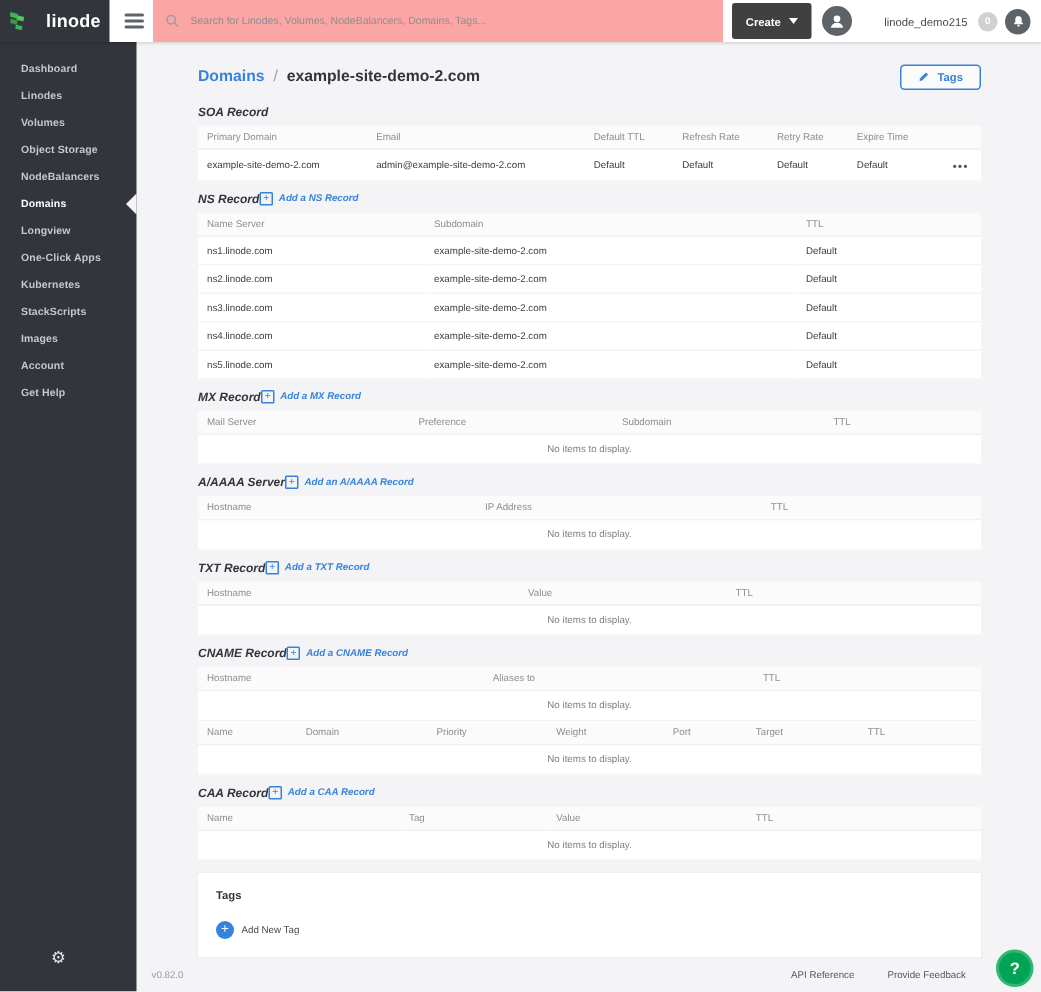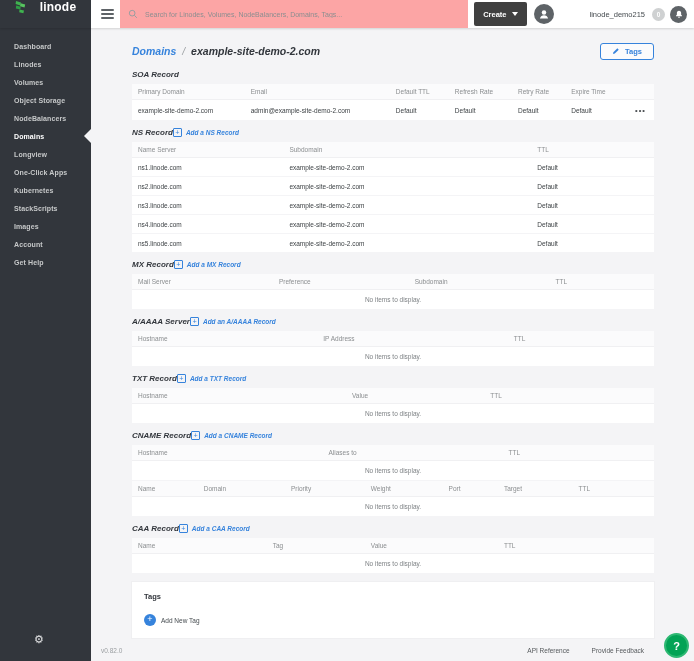--- a/index.html
+++ b/index.html
@@ -2,40 +2,40 @@
 <html><head>
 <meta charset="utf-8">
 <style>
   html,body{margin:0;padding:0;width:694px;height:661px;overflow:hidden;
     font-family:"Liberation Sans",sans-serif;background:#f4f4f6;}
   .app{position:relative;width:694px;height:661px;}
 
   
   .topbar{position:absolute;top:0;left:0;right:0;height:28px;background:#fff;
     display:flex;align-items:center;z-index:5;box-shadow:0 1px 2px rgba(0,0,0,.14);}
-  .logo{width:91px;height:28px;background:#32363c;display:flex;
+  .logo{width:73px;height:28px;background:#32363c;display:flex;align-items:center;
     justify-content:center;gap:14px;cursor:pointer;flex:none;}
   .logo-text{color:#fff;font-size:12px;font-weight:700;letter-spacing:.2px;}
   .hamburger{flex:none;width:26px;height:28px;background:none;border:none;display:flex;
     flex-direction:column;justify-content:center;align-items:center;gap:2px;cursor:pointer;padding:0;margin-left:3px;}
   .hamburger i{display:block;width:13px;height:2px;background:#5e6367;border-radius:1px;}
   .search{flex:1;height:28px;background:#fca5a5;display:flex;align-items:center;gap:5px;
     padding:0 8px;margin-right:6px;}
   .search svg{flex:none;}
   .search input{flex:1;border:none;background:transparent;outline:none;font-size:7px;
     color:#454b4f;font-family:"Liberation Sans",sans-serif;}
   .search input::placeholder{color:#8b8e90;}
   .create-btn{flex:none;height:24px;padding:0 9px;background:#404040;color:#fff;border:none;
     border-radius:2px;font-size:7.5px;font-weight:700;display:flex;align-items:center;gap:5px;
     cursor:pointer;font-family:"Liberation Sans",sans-serif;}
   .create-caret{width:0;height:0;border-left:3px solid transparent;border-right:3px solid transparent;
     border-top:4px solid #fff;}
   .avatar{flex:none;width:20px;height:20px;border-radius:50%;background:#5e6367;margin-left:7px;
     display:flex;align-items:center;justify-content:center;cursor:pointer;}
-  .username{flex:none;font-size:7.5px;color:#454b4f;margin-left:16px;cursor:pointer;padding-left:20px;}
+  .username{flex:none;font-size:7.5px;color:#454b4f;margin-left:2px;cursor:pointer;padding-left:20px;}
   .badge{flex:none;width:13px;height:13px;border-radius:50%;background:#cfd1d2;color:#fff;
     font-size:6.5px;font-weight:700;display:flex;align-items:center;justify-content:center;
     margin-left:7px;cursor:pointer;}
   .bell{flex:none;width:17px;height:17px;border-radius:50%;background:#5e6367;margin:0 7px 0 5px;
     display:flex;align-items:center;justify-content:center;cursor:pointer;}
 
   
   .sidebar{position:absolute;top:28px;left:0;bottom:0;width:91px;background:#32363c;z-index:4;}
   #sidebar-nav{padding-top:9px;}
   .nav-item{position:relative;height:18px;display:flex;align-items:center;padding-left:14px;
@@ -44,21 +44,21 @@
   .nav-item.active span{color:#fff;}
   .nav-item.active::after{content:"";position:absolute;right:0;top:50%;transform:translateY(-50%);
     width:0;height:0;border-top:7px solid transparent;border-bottom:7px solid transparent;
     border-right:7px solid #f4f4f6;}
   .gear{position:absolute;left:34px;bottom:16px;color:#e2e3e4;font-size:11px;cursor:pointer;line-height:1;}
 
   
   .content{position:absolute;top:28px;left:91px;right:0;bottom:0;background:#f4f4f6;}
   .inner{margin:0 40px 0 41px;}
   .page-head{display:flex;justify-content:space-between;align-items:center;margin-top:13px;height:20px;}
-  .breadcrumb{font-size:10.5px;font-weight:700;font-style:italic;}
+  .breadcrumb{font-size:10.5px;font-weight:700;}
   .breadcrumb a{color:#3683dc;text-decoration:none;cursor:pointer;}
   .breadcrumb .sep{color:#9da1a4;font-weight:400;margin:0 3px;}
   .breadcrumb .current{color:#32363c;}
   .tags-btn{display:flex;align-items:center;gap:5px;height:17px;padding:0 11px;background:#fbfbfc;
     border:1px solid #3683dc;border-radius:3px;color:#3683dc;font-size:7.5px;font-weight:700;
     cursor:pointer;font-family:"Liberation Sans",sans-serif;}
 
   
   #sections{margin-top:2px;}
   .section-head{display:flex;justify-content:flex-start;align-items:center;padding:7px 0 5px;font-style:italic;}

